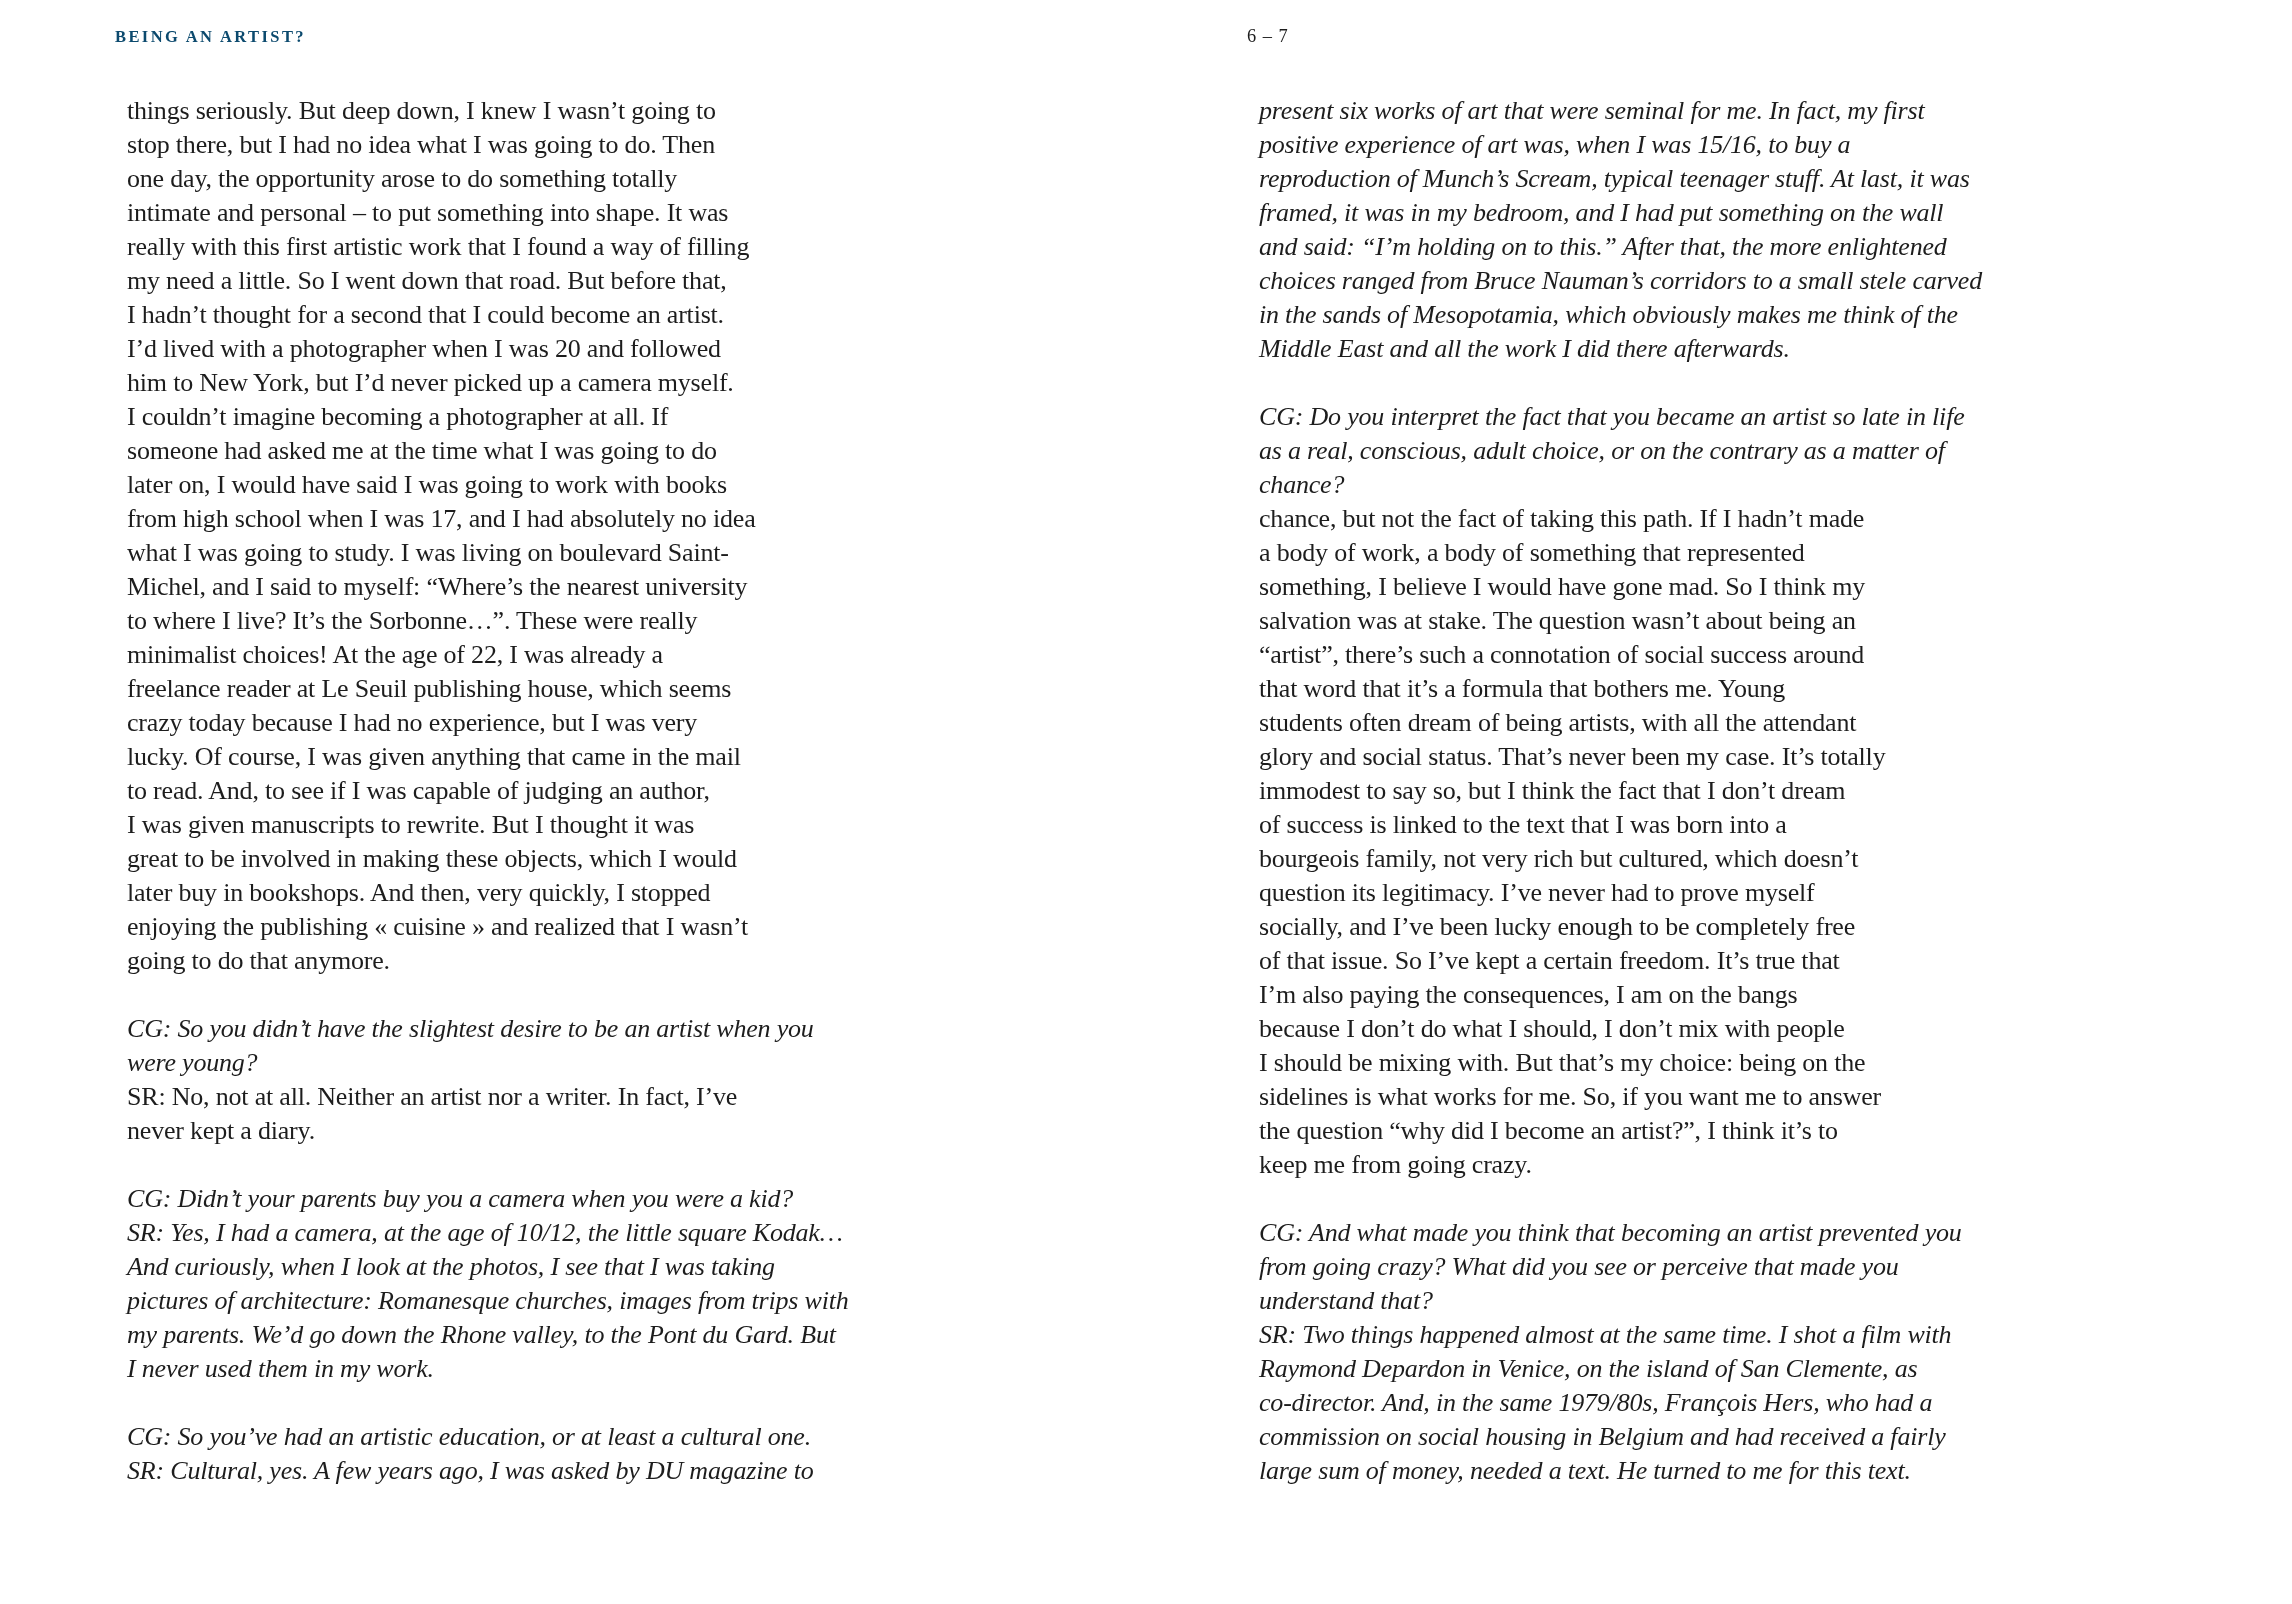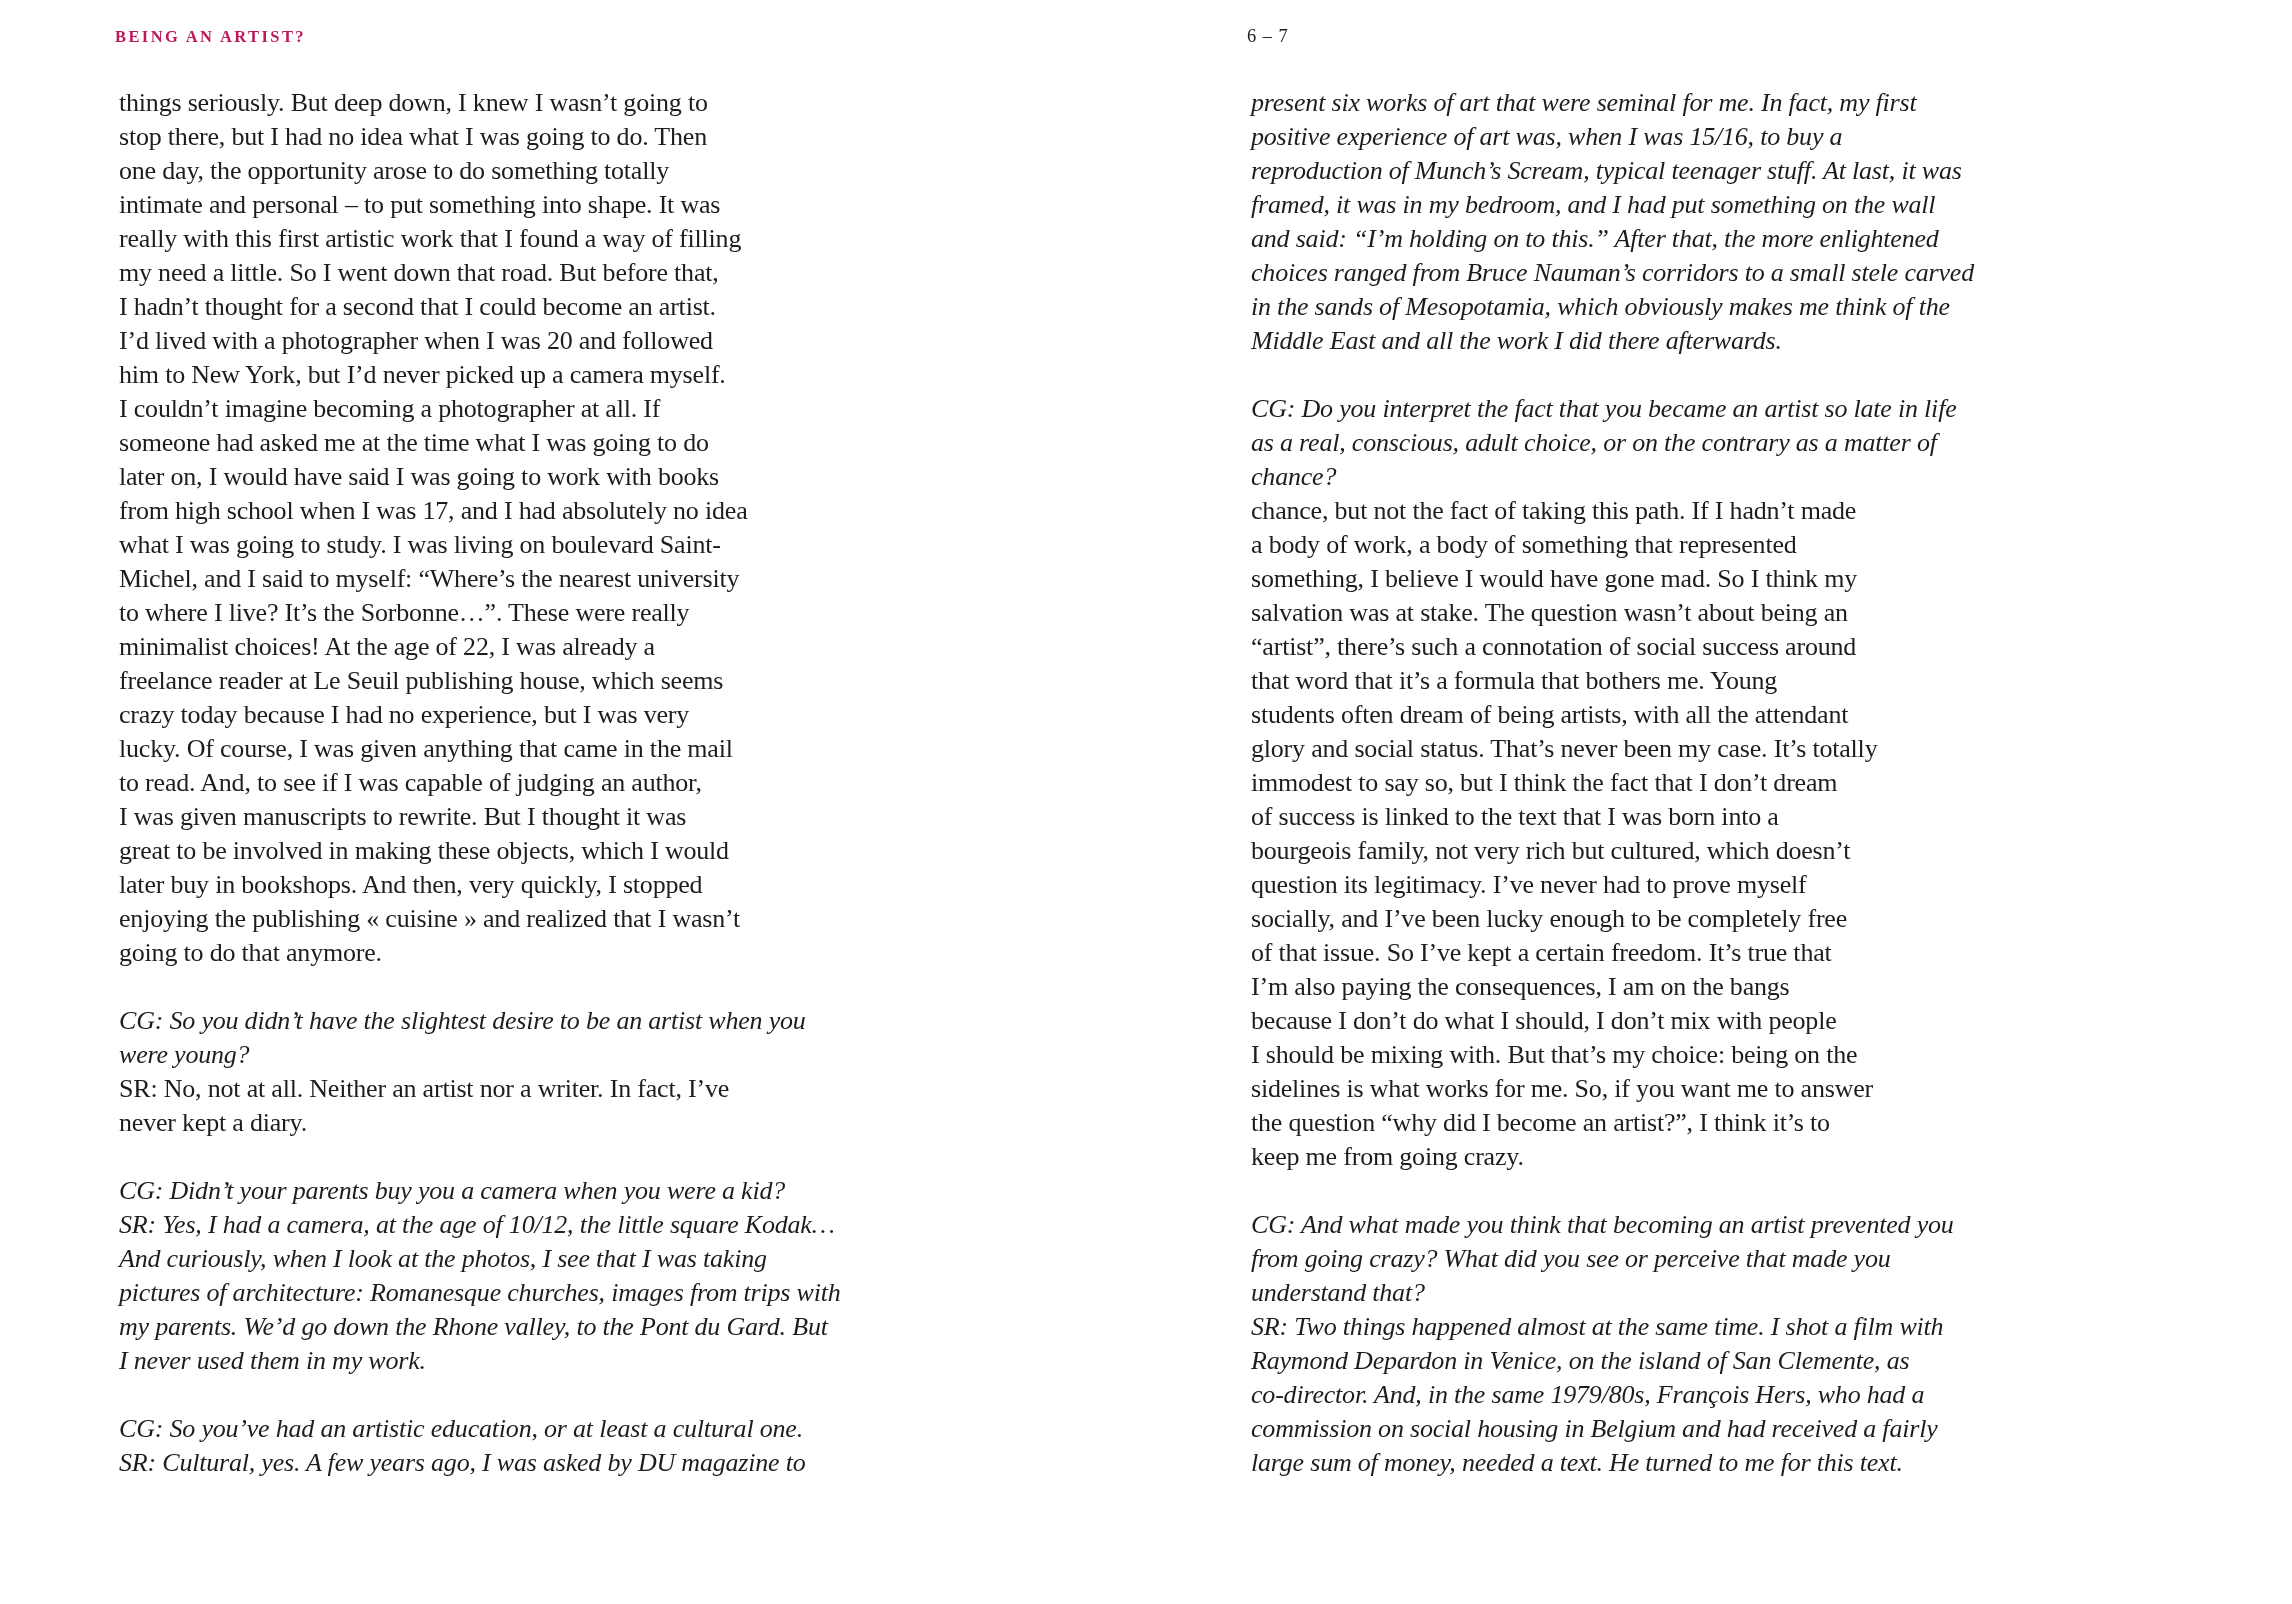--- a/index.html
+++ b/index.html
@@ -24,40 +24,40 @@
   .page.left  { left: 0;     width: 1146px; }
   .page.right { left: 1096px; width: 1146px; text-decoration: underline; }
 
   .running-head {
     position: absolute;
     left: 115px;
     top: 27px;
     font-size: 16.5px;
     font-weight: bold;
     letter-spacing: 2.4px;
-    color: #be185d;
+    color: #0c4a6e;
     white-space: pre;
   }
   .folio {
     position: absolute;
     left: 151px; 
     top: 26px;
     font-size: 18.4px;
     letter-spacing: 1px;
     color: #1d1d1d;
     white-space: pre;
   }
   .text-column {
     position: absolute;
     top: 82px;
   }
   .page.left  .text-column { left: 115px; width: 718px; }
   .page.right .text-column { left: 151px; width: 737px; } 
 
-  .paragraph { margin: 4px; }
+  .paragraph { margin: 12px; }
   .paragraph + .paragraph { margin-top: 34px; }
 
   .line {
     font-size: 26px;
     line-height: 34px;
     white-space: pre;
     letter-spacing: -0.2px;
   }
   .line.italic { font-style: italic; }
   .line.roman  { font-style: normal; }

